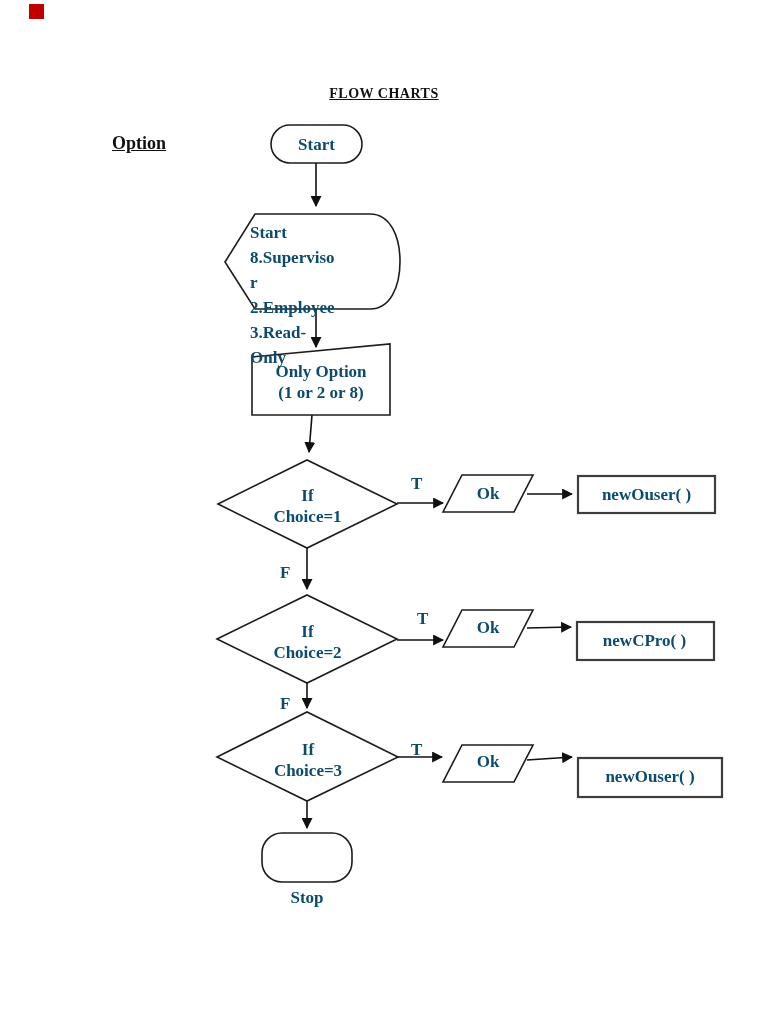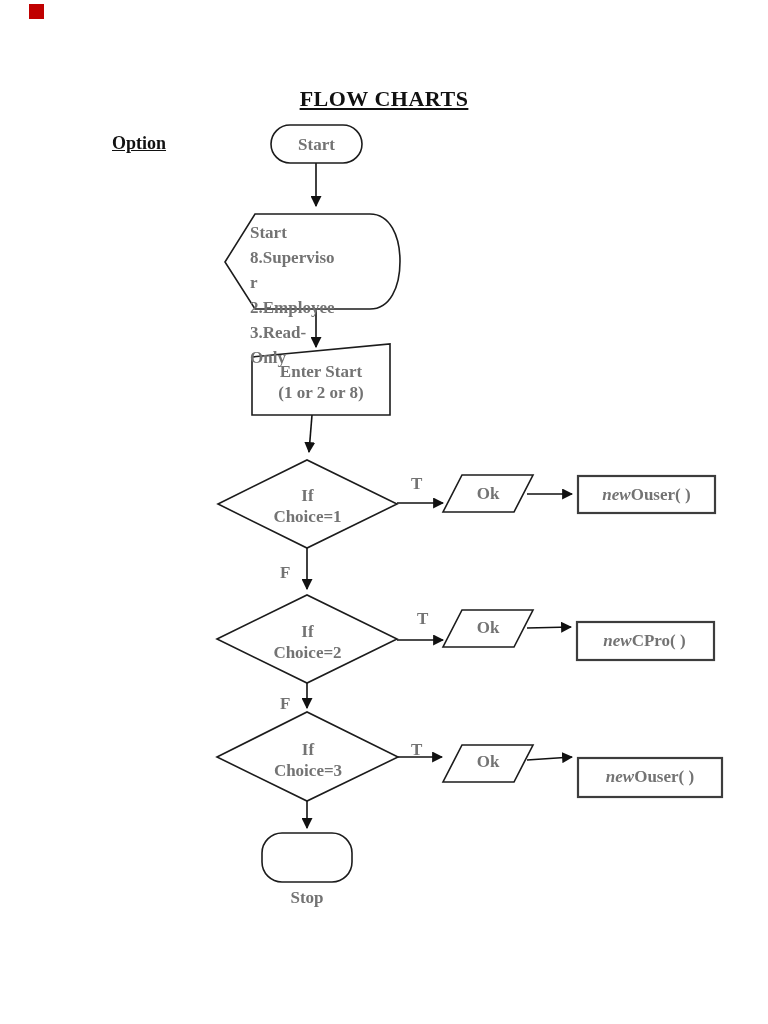--- a/index.html
+++ b/index.html
@@ -2,37 +2,37 @@
 <html><head>
 <meta charset="utf-8">
 <style>
   html,body{margin:0;padding:0;background:#ffffff;}
   #page{
     position:relative;width:768px;height:1024px;background:#ffffff;
     overflow:hidden;font-family:"Liberation Serif","DejaVu Serif",serif;color:#111;
   }
   .txt{
     position:absolute;font-weight:bold;font-size:17px;line-height:21px;
-    color:#737373;white-space:nowrap;
+    color:#0c4a6e;white-space:nowrap;
   }
   .ctr{text-align:center;}
   #title{
     position:absolute;left:0;top:86px;width:768px;text-align:center;
-    font-weight:bold;font-size:22px;letter-spacing:.5px;text-decoration:underline;
+    font-weight:bold;font-size:14px;letter-spacing:.5px;text-decoration:underline;
   }
   #option{
     position:absolute;left:112px;top:133px;font-weight:bold;font-size:18px;
     text-decoration:underline;
   }
   #marker{
     position:absolute;left:29px;top:4px;width:15px;height:15px;
   }
   #selectText{line-height:25px;text-align:left;}
   #selectText span{display:block;}
-  .kw{font-style:italic;}
+  .kw{}
   svg{position:absolute;left:0;top:0;}
   svg .shape{fill:#ffffff;stroke:#1c1c1c;stroke-width:1.6;}
   svg .box{fill:#ffffff;stroke:#3d3d3d;stroke-width:2.2;}
   svg .conn{fill:none;stroke:#111111;stroke-width:1.6;}
 </style>
 </head>
 <body>
 
 <div id="page">
 
@@ -87,21 +87,21 @@
   <div class="txt" id="selectText" style="left:250px;top:220px;width:140px;">
     <span>Start</span>
     <span>8.Superviso</span>
     <span>r</span>
     <span>2.Employee</span>
     <span>3.Read-</span>
     <span>Only</span>
   </div>
 
   <div class="txt ctr" style="left:251px;top:361px;width:140px;">
-    <div>Enter Start</div>
+    <div>Only Option</div>
     <div>(1 or 2 or 8)</div>
   </div>
 
   <div class="txt ctr" style="left:237px;top:485px;width:141px;">
     <div>If</div>
     <div>Choice=1</div>
   </div>
   <div class="txt" style="left:411px;top:473px;">T</div>
   <div class="txt ctr" style="left:453px;top:483px;width:70px;">Ok</div>
   <div class="txt ctr" style="left:578px;top:484px;width:137px;">

